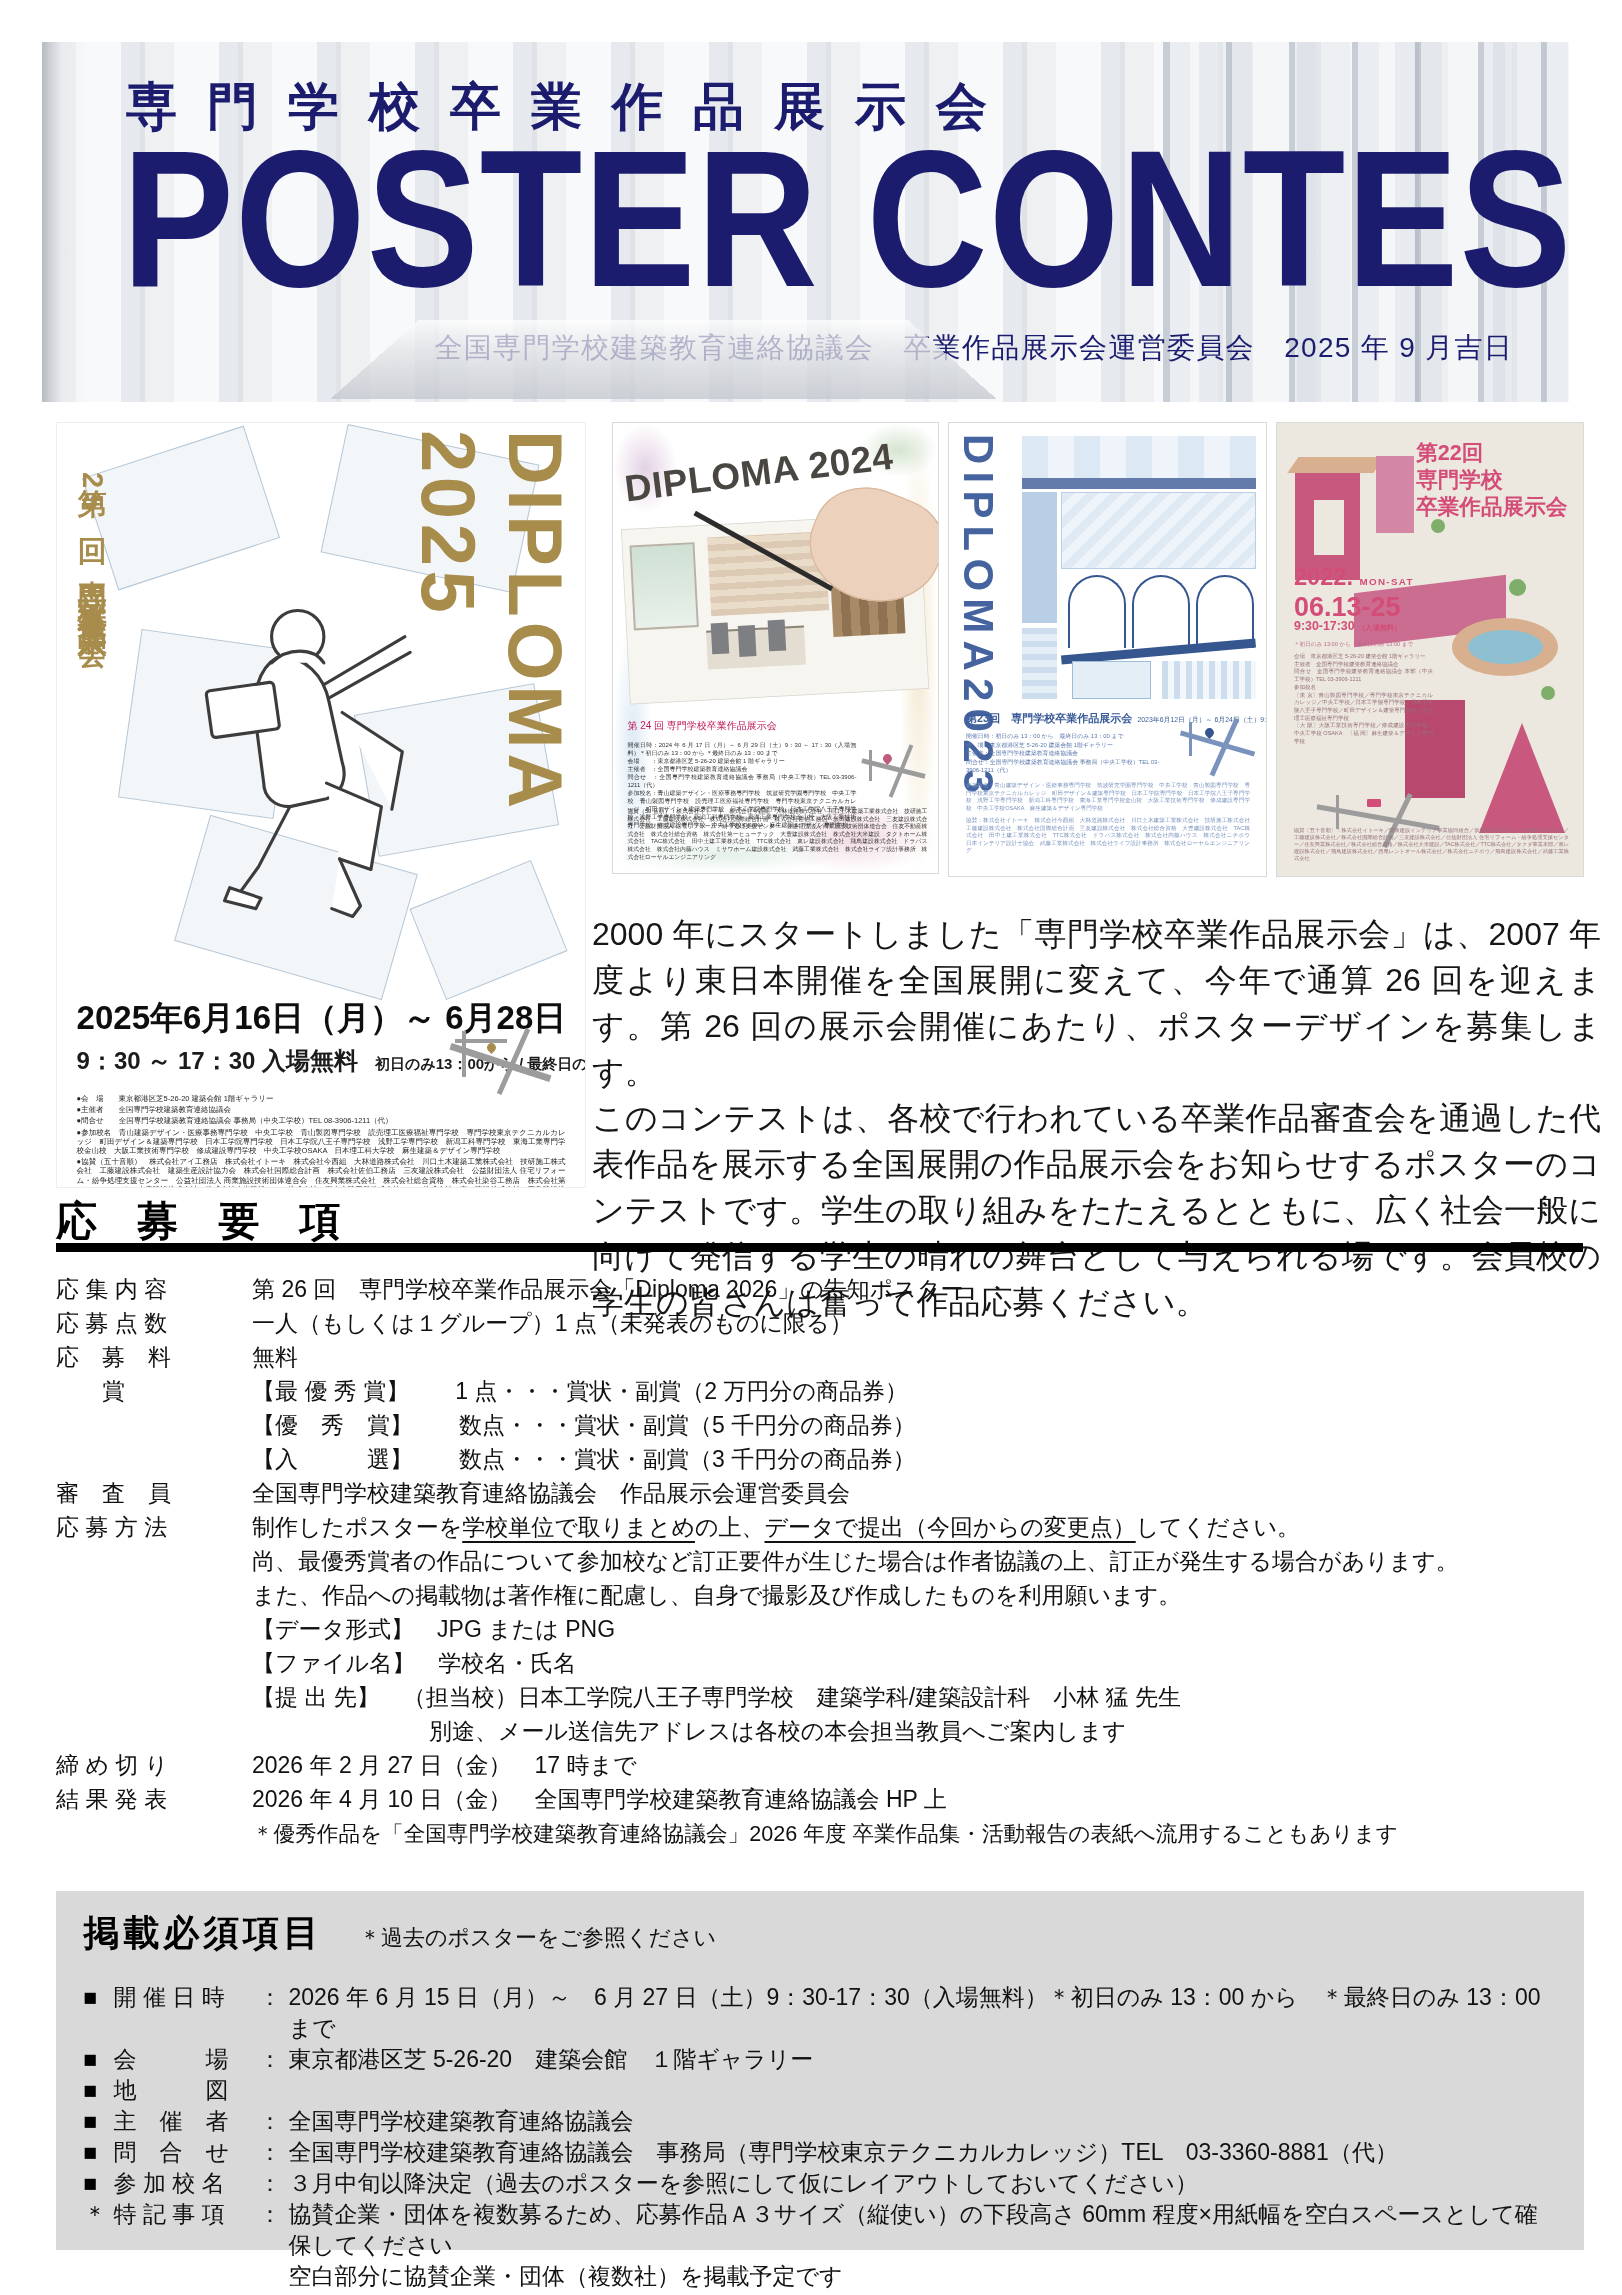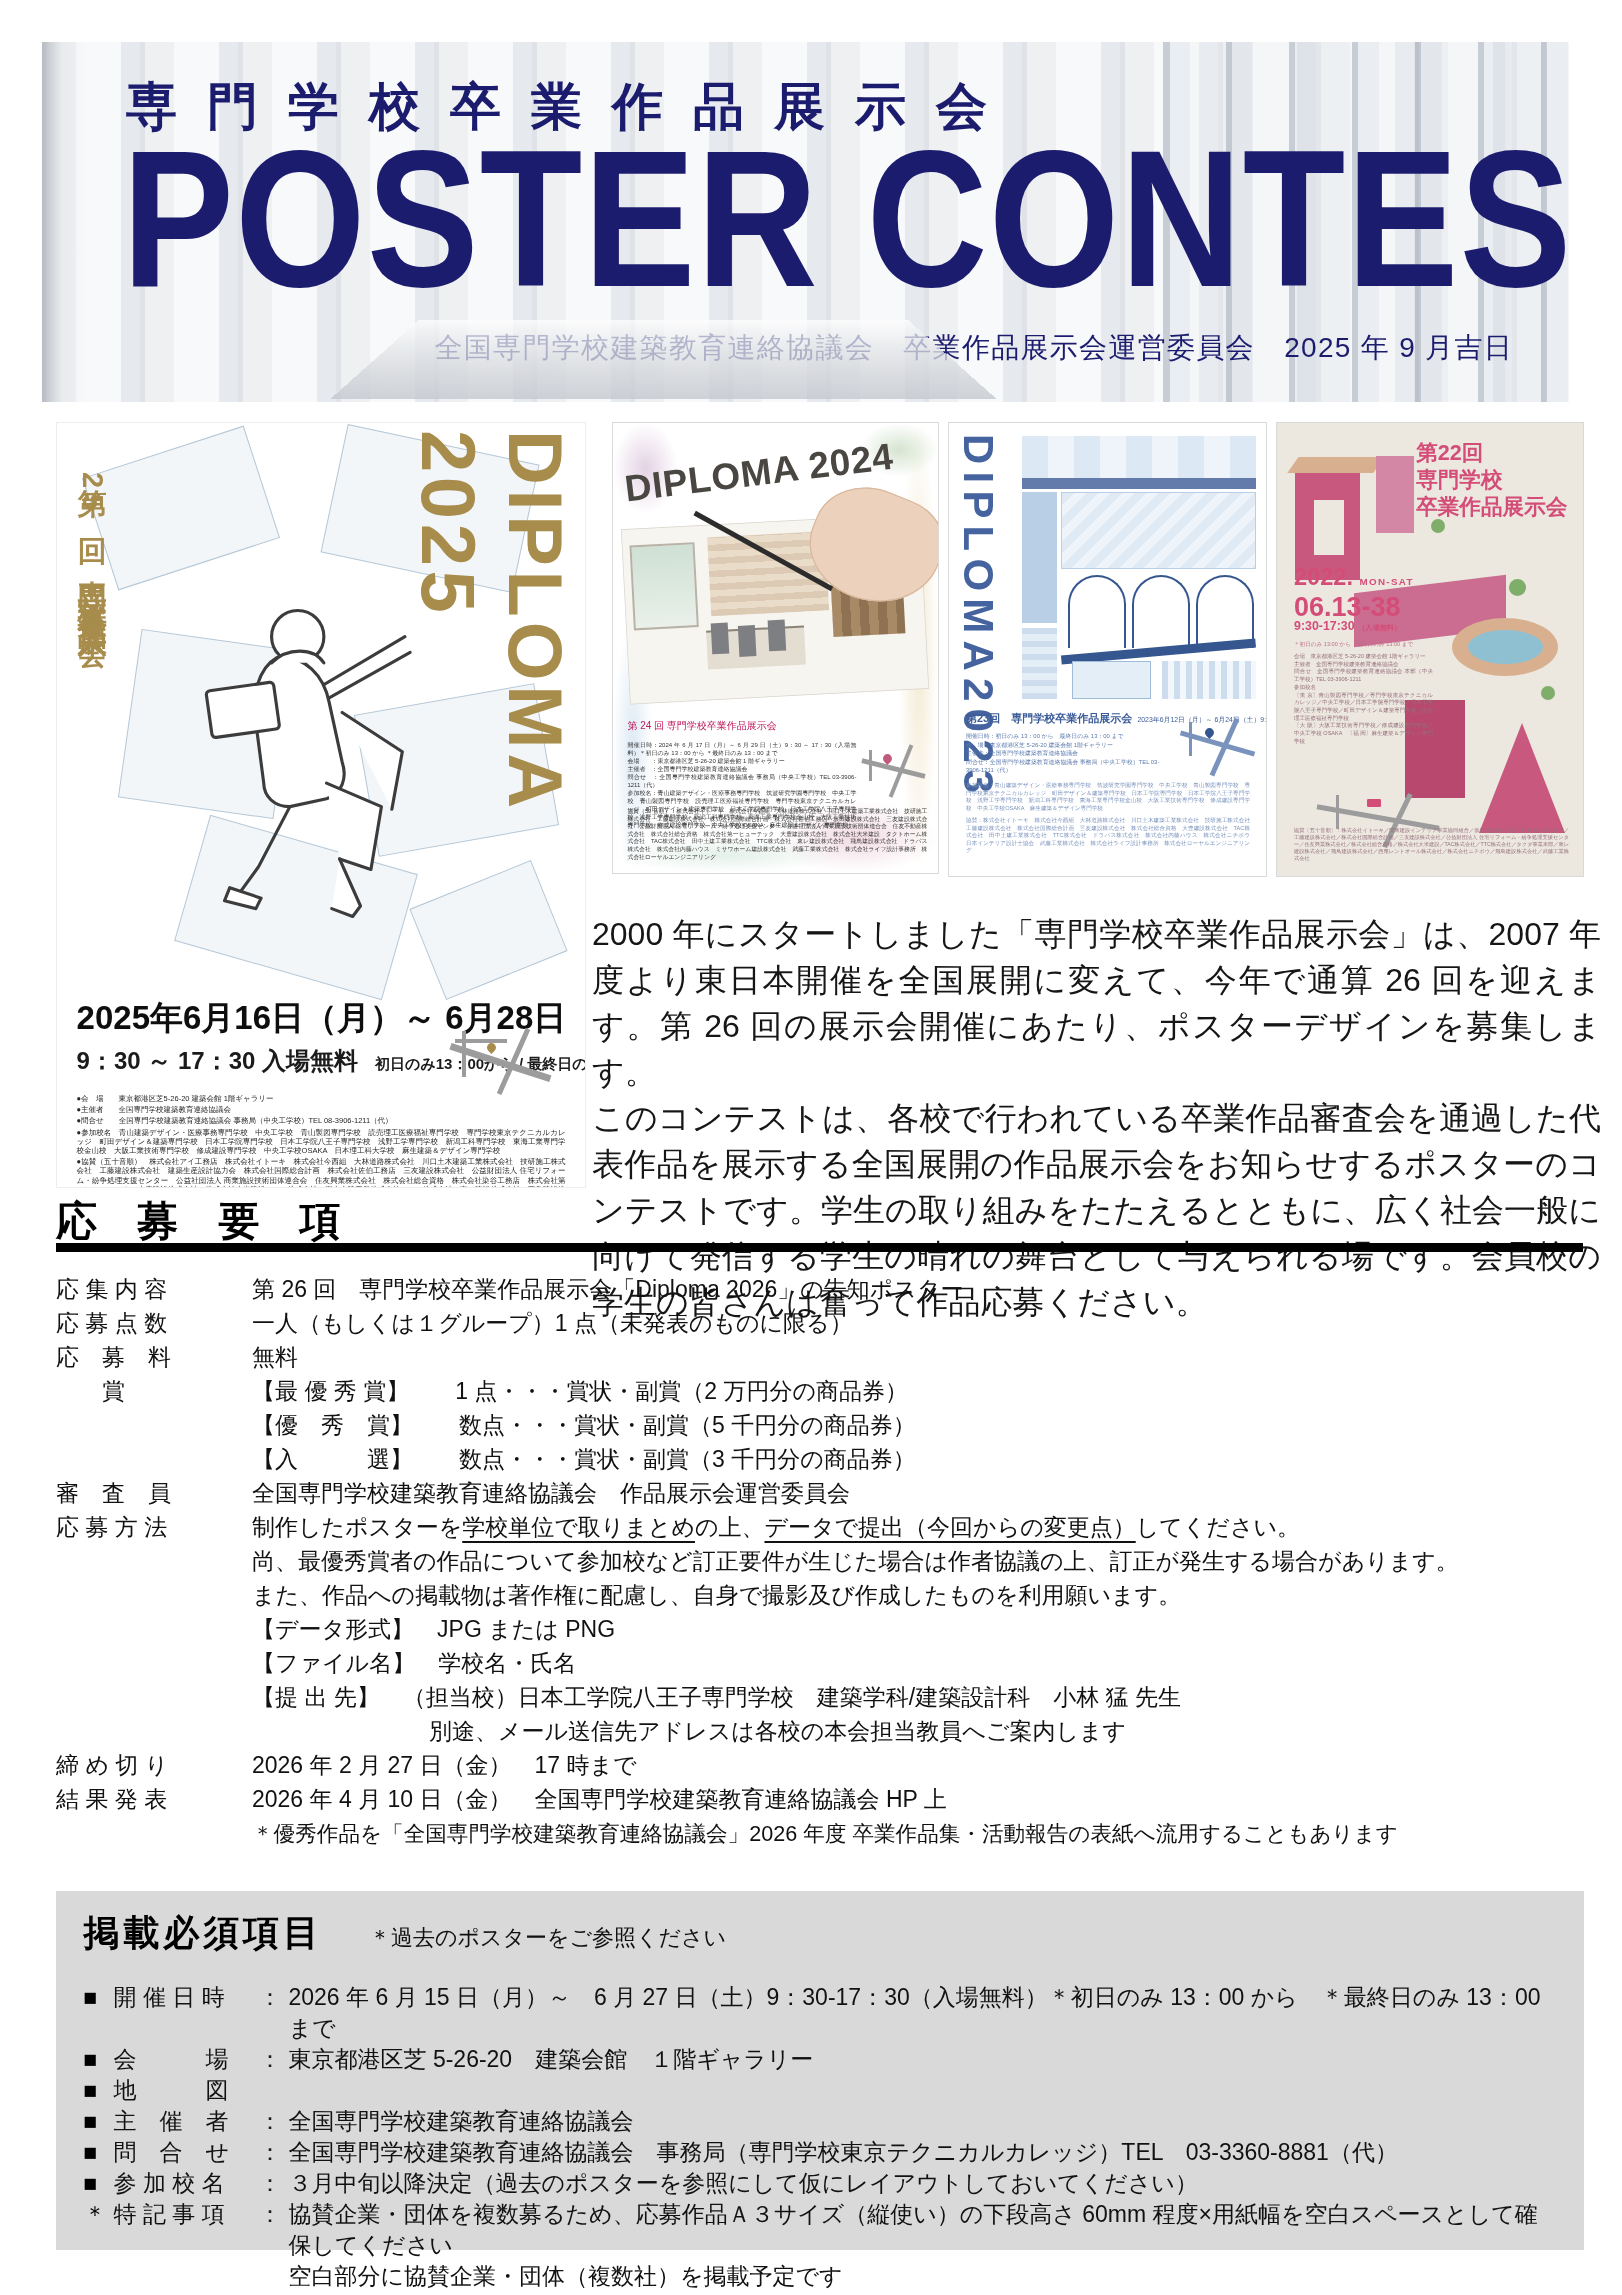--- a/index.html
+++ b/index.html
@@ -100,21 +100,21 @@
   .rc{position:absolute;left:56px;top:1272px;width:1534px;font-size:23px;line-height:34px}
   .r-row{display:flex}
   .r-label{flex:0 0 196px;white-space:pre;color:#111}
   .r-val{flex:1;color:#111;white-space:pre-wrap}
   .ul{text-decoration:underline;text-underline-offset:5.9px;text-decoration-thickness:2px}
   .indent{padding-left:177px}
   .foot{font-size:21.6px;color:#111;margin-top:1.3px}
 
   
   .req{position:absolute;left:56px;top:1891px;width:1528px;height:359px;background:#d9d9d9;padding:18.3px 27.5px 0 27.5px}
-  .req-head{display:flex;align-items:baseline;gap:46px}
+  .req-head{display:flex;align-items:baseline;gap:36px}
   .req-title{font-size:36px;font-weight:800;letter-spacing:3.9px;color:#000}
   .req-note{font-size:22px;color:#111}
   .req-items{margin-top:23.6px;font-size:23px;line-height:31px}
   .q-row{display:flex}
   .q-b{flex:0 0 30px;color:#000}
   .q-l{flex:0 0 145px;white-space:pre;color:#111}
   .q-c{flex:0 0 30px}
   .q-v{flex:1;white-space:pre-wrap;color:#111}
   .q-cont{margin-left:205px;color:#111}
 </style>
@@ -247,21 +247,21 @@
     <div class="iso" style="left:202px;top:300px;width:86px;height:110px;background:#c9587e;clip-path:polygon(50% 0,100% 100%,0 100%)"></div>
     <div class="iso" style="left:154px;top:96px;width:14.4px;height:14.4px;background:#7fae6a;border-radius:50%"></div>
     <div class="iso" style="left:232px;top:156px;width:17px;height:17px;background:#7fae6a;border-radius:50%"></div>
     <div class="iso" style="left:264px;top:263px;width:14.4px;height:14.4px;background:#7fae6a;border-radius:50%"></div>
     <div class="p4-title">
       <div>第22回</div>
       <div>専門学校</div>
       <div>卒業作品展示会</div>
     </div>
     <div class="p4-year"><span>2022.</span> <span class="dw">MON-SAT</span></div>
-    <div class="p4-dates">06.13-38</div>
+    <div class="p4-dates">06.13-25</div>
     <div class="p4-time"><span>9:30-17:30</span> <span class="nt">（入場無料）</span></div>
     <div class="p4-fl">＊初日のみ 13:00 から　最終日のみ 13:00 まで</div>
     <div class="p4-details">
       <div>会場　東京都港区芝 5-26-20 建築会館 1階ギャラリー</div>
       <div>主催者　全国専門学校建築教育連絡協議会</div>
       <div>問合せ　全国専門学校建築教育連絡協議会 本部（中央工学校）TEL 03-3906-1211</div>
       <div>参加校名</div>
       <div>〔東 京〕青山製図専門学校／専門学校東京テクニカルカレッジ／中央工学校／日本工学院専門学校／日本工学院八王子専門学校／町田デザイン＆建築専門学校／読売理工医療福祉専門学校</div>
       <div>〔大 阪〕大阪工業技術専門学校／修成建設専門学校／中央工学校 OSAKA　〔福 岡〕麻生建築＆デザイン専門学校</div>
     </div>

